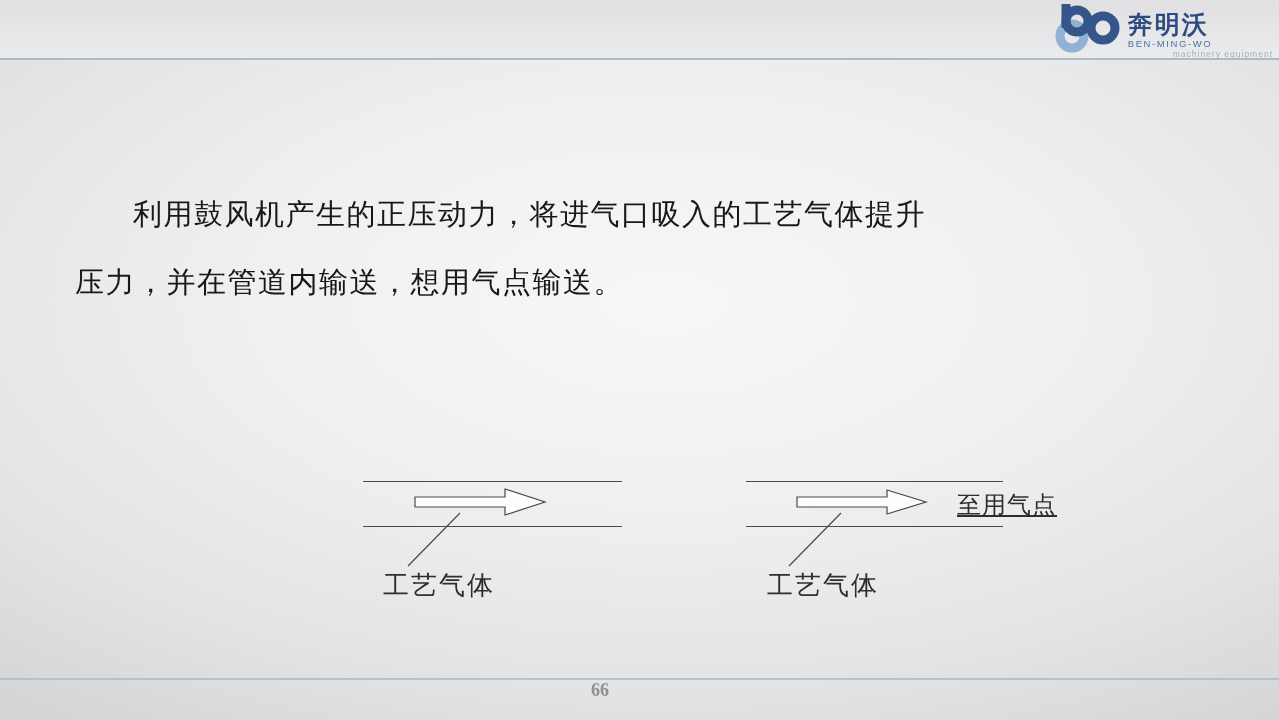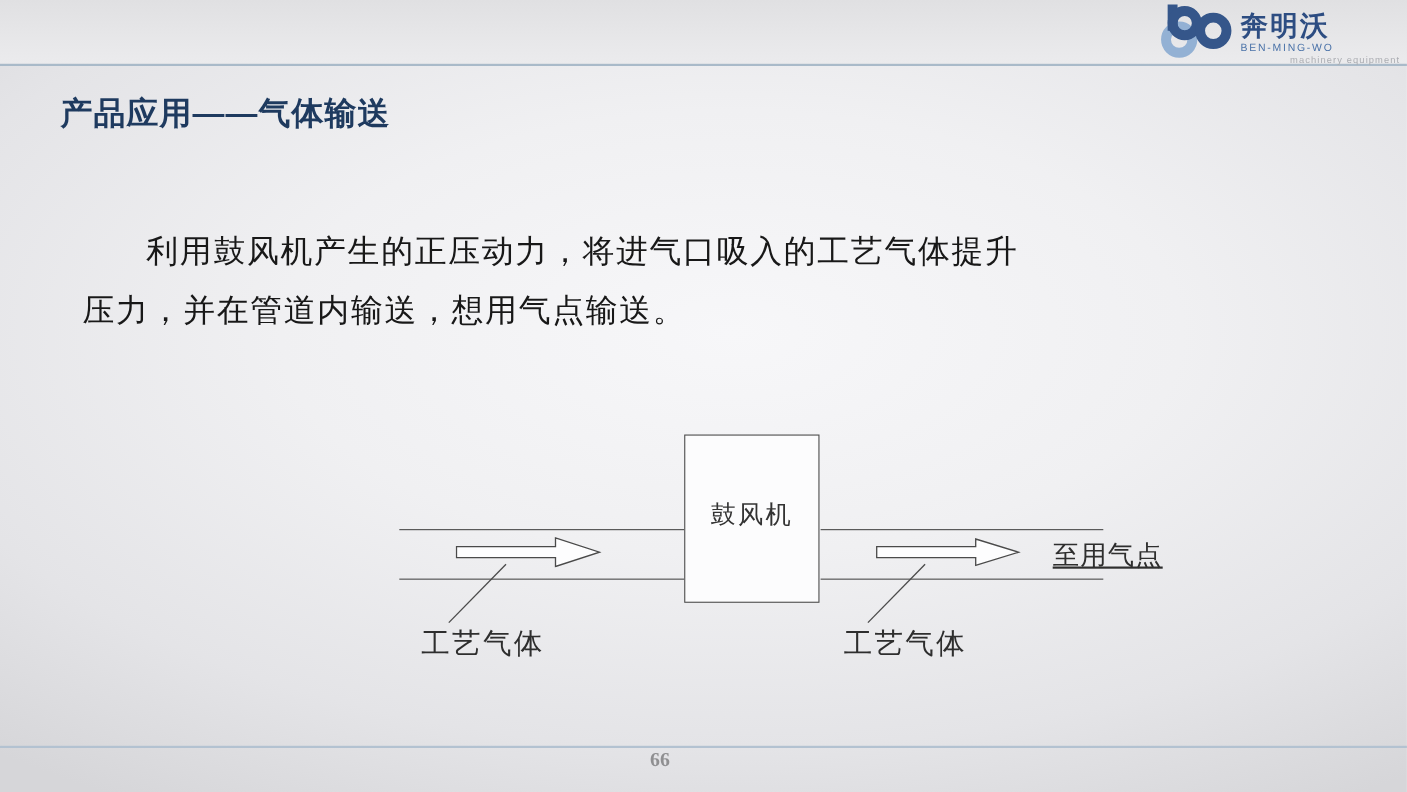--- a/index.html
+++ b/index.html
@@ -30,21 +30,21 @@
   .title {
     position:absolute; left:55px; top:84px;
     font-size:29px; font-weight:bold; color:#1e3a5f; letter-spacing:1px;
   }
 
   
   .body-line {
     position:absolute; font-family:"Liberation Serif", serif;
     font-size:29px; color:#181818; letter-spacing:1.5px; white-space:nowrap;
   }
-  .body-line-1 { left:133px; top:209px; }
+  .body-line-1 { left:133px; top:195px; }
   .body-line-2 { left:75px;  top:263px; }
 
   
   .pipe { position:absolute; height:1px; background:#4a4a4a; }
   .pipe-left-top     { left:363px; top:481px; width:259px; }
   .pipe-left-bottom  { left:363px; top:526px; width:259px; }
   .pipe-right-top    { left:746px; top:481px; width:257px; }
   .pipe-right-bottom { left:746px; top:526px; width:257px; }
 
   .blower-box {
@@ -102,33 +102,29 @@
         </svg>
       </span>
       <span class="logo-text">
         <span class="logo-cn">奔明沃</span>
         <span class="logo-en">BEN-MING-WO</span>
         <span class="logo-tagline">machinery equipment</span>
       </span>
     </div>
   </div>
 
-  <div class="title">产品应用——气体输送</div>
 
   <div class="body-line body-line-1">利用鼓风机产生的正压动力，将进气口吸入的工艺气体提升</div>
   <div class="body-line body-line-2">压力，并在管道内输送，想用气点输送。</div>
 
   <div class="pipe pipe-left-top"></div>
   <div class="pipe pipe-left-bottom"></div>
   <div class="pipe pipe-right-top"></div>
   <div class="pipe pipe-right-bottom"></div>
 
-  <div class="blower-box">
-    <span class="blower-label">鼓风机</span>
-  </div>
 
   <span class="flow-arrow flow-arrow-left">
     <svg width="133" height="28" viewBox="0 0 133 28">
       <polygon points="1,9 91,9 91,1 131,14 91,27 91,19 1,19" fill="#fdfdfe" stroke="#4a4a4a" stroke-width="1.2"></polygon>
     </svg>
   </span>
   <span class="flow-arrow flow-arrow-right">
     <svg width="132" height="26" viewBox="0 0 132 26">
       <polygon points="1,8 91,8 91,1 130,13 91,25 91,18 1,18" fill="#fdfdfe" stroke="#4a4a4a" stroke-width="1.2"></polygon>
     </svg>

